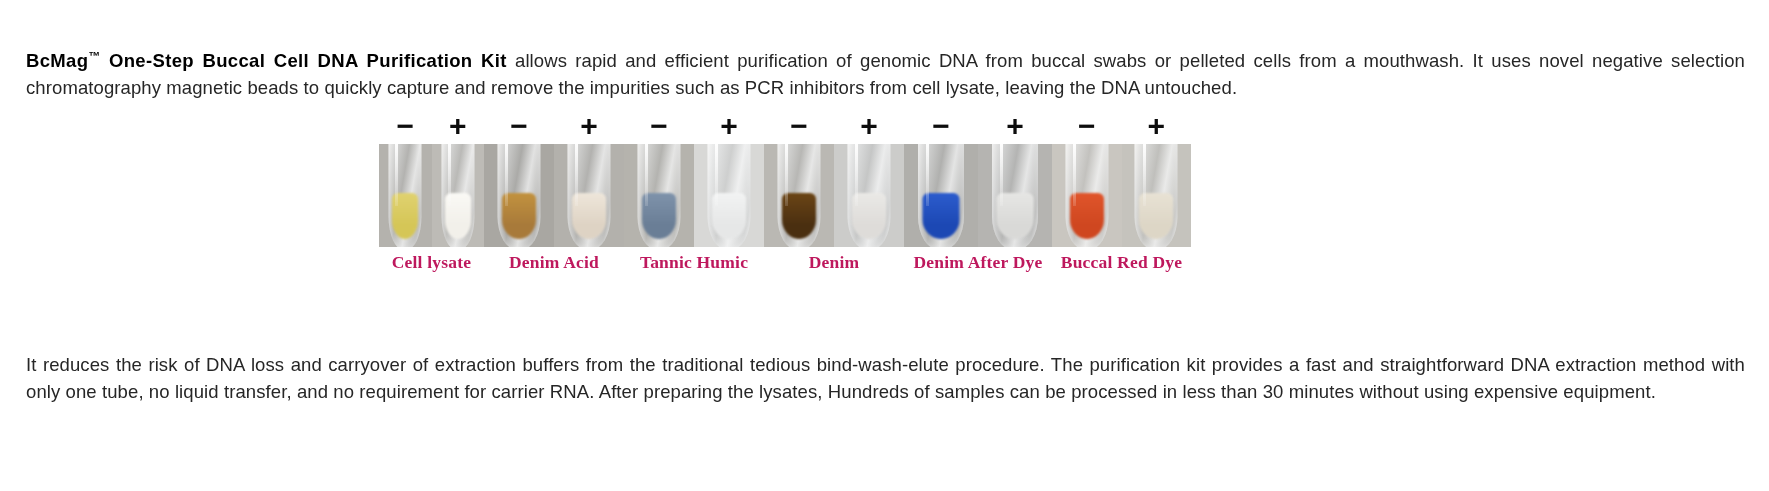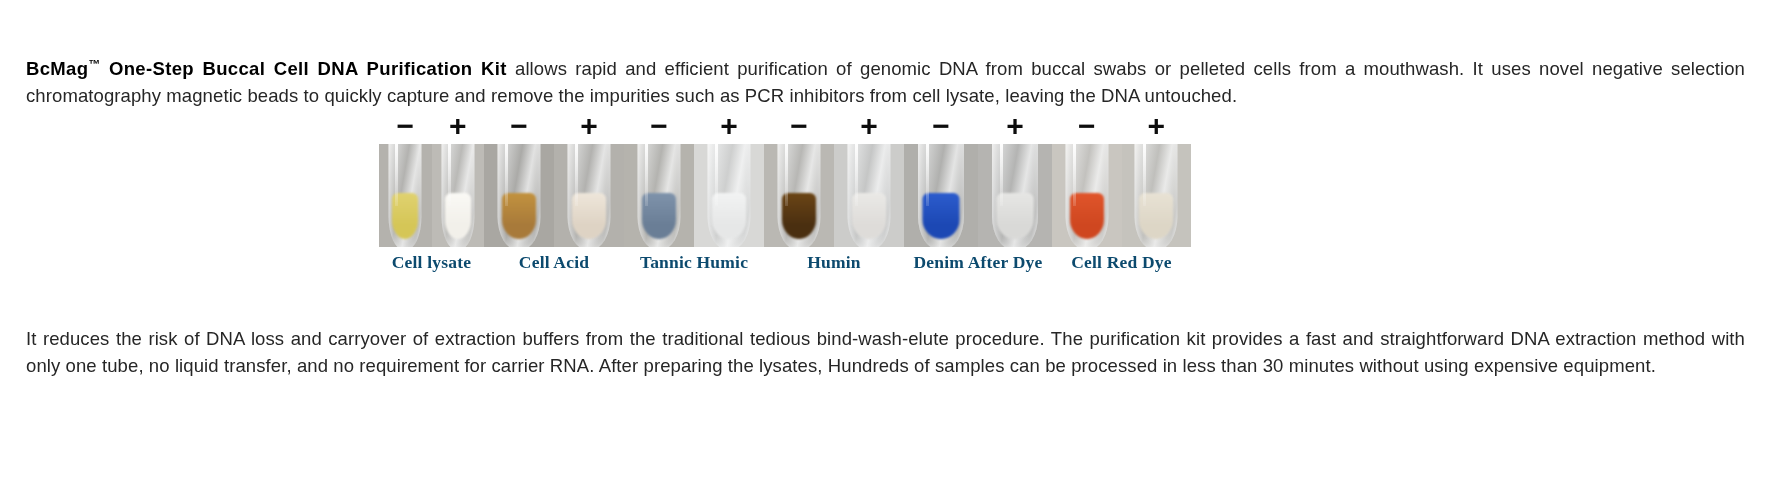--- a/index.html
+++ b/index.html
@@ -29,28 +29,28 @@
     font-size: 18.5px;
     line-height: 27px;
     text-align: justify;
     color: #262626;
     letter-spacing: 0.1px;
   }
   .para-top {
     position: absolute;
     left: 26px;
     right: 24px;
-    top: 32px;
+    top: 24px;
     width: 1719px;
   }
   .para-bottom {
     position: absolute;
     left: 26px;
     right: 24px;
-    top: 306px;
+    top: 332px;
     width: 1719px;
   }
   .para b.lead {
     font-weight: bold;
     color: #000;
     letter-spacing: 0.35px;
   }
   .tm {
     font-size: 12px;
     vertical-align: super;
@@ -135,21 +135,21 @@
   
   .labels-row {
     display: flex;
     width: 812px;
     margin-top: 5px;
   }
   .label {
     font-family: "Liberation Serif", serif;
     font-weight: bold;
     font-size: 17.5px;
-    color: #0c4a6e;
+    color: #be185d;
     text-align: center;
     white-space: nowrap;
     letter-spacing: 0.2px;
   }
 </style>
 </head>
 <body>
 
 <div class="page">
 
@@ -256,25 +256,25 @@
           <div class="tube" style="background: rgb(197, 195, 189);">
             <div class="glass" style="width: 43px; height: 112px;"></div>
             <div class="liquid" style="width: 34px; height: 46px; bottom: 8px; border-radius: 6px 6px 50% 50% / 6px 6px 42% 42%; background: linear-gradient(rgb(232, 226, 212) 0%, rgb(221, 214, 198) 70%, rgb(221, 214, 198) 100%);"></div>
             <div class="sheen" style="left: 21px; height: 62px;"></div>
           </div>
         </div>
       </div>
 
     <div class="labels-row" id="labels-row">
         <div class="label" style="width: 105px;">Cell lysate</div>
-        <div class="label" style="width: 140px;">Cell Acid</div>
+        <div class="label" style="width: 140px;">Denim Acid</div>
         <div class="label" style="width: 140px;">Tannic Humic</div>
-        <div class="label" style="width: 140px;">Humin</div>
+        <div class="label" style="width: 140px;">Denim</div>
         <div class="label" style="width: 148px;">Denim After Dye</div>
-        <div class="label" style="width: 139px;">Cell Red Dye</div>
+        <div class="label" style="width: 139px;">Buccal Red Dye</div>
       </div>
 
   </div>
 
   <p class="para para-bottom">
     <span>It reduces the risk of DNA loss and carryover of extraction buffers from the traditional tedious bind-wash-elute procedure. The purification kit provides a fast and straightforward DNA extraction method with only one tube, no liquid transfer, and no requirement for carrier RNA. After preparing the lysates, Hundreds of samples can be processed in less than 30 minutes without using expensive equipment.</span>
   </p>
 
 </div>
 

